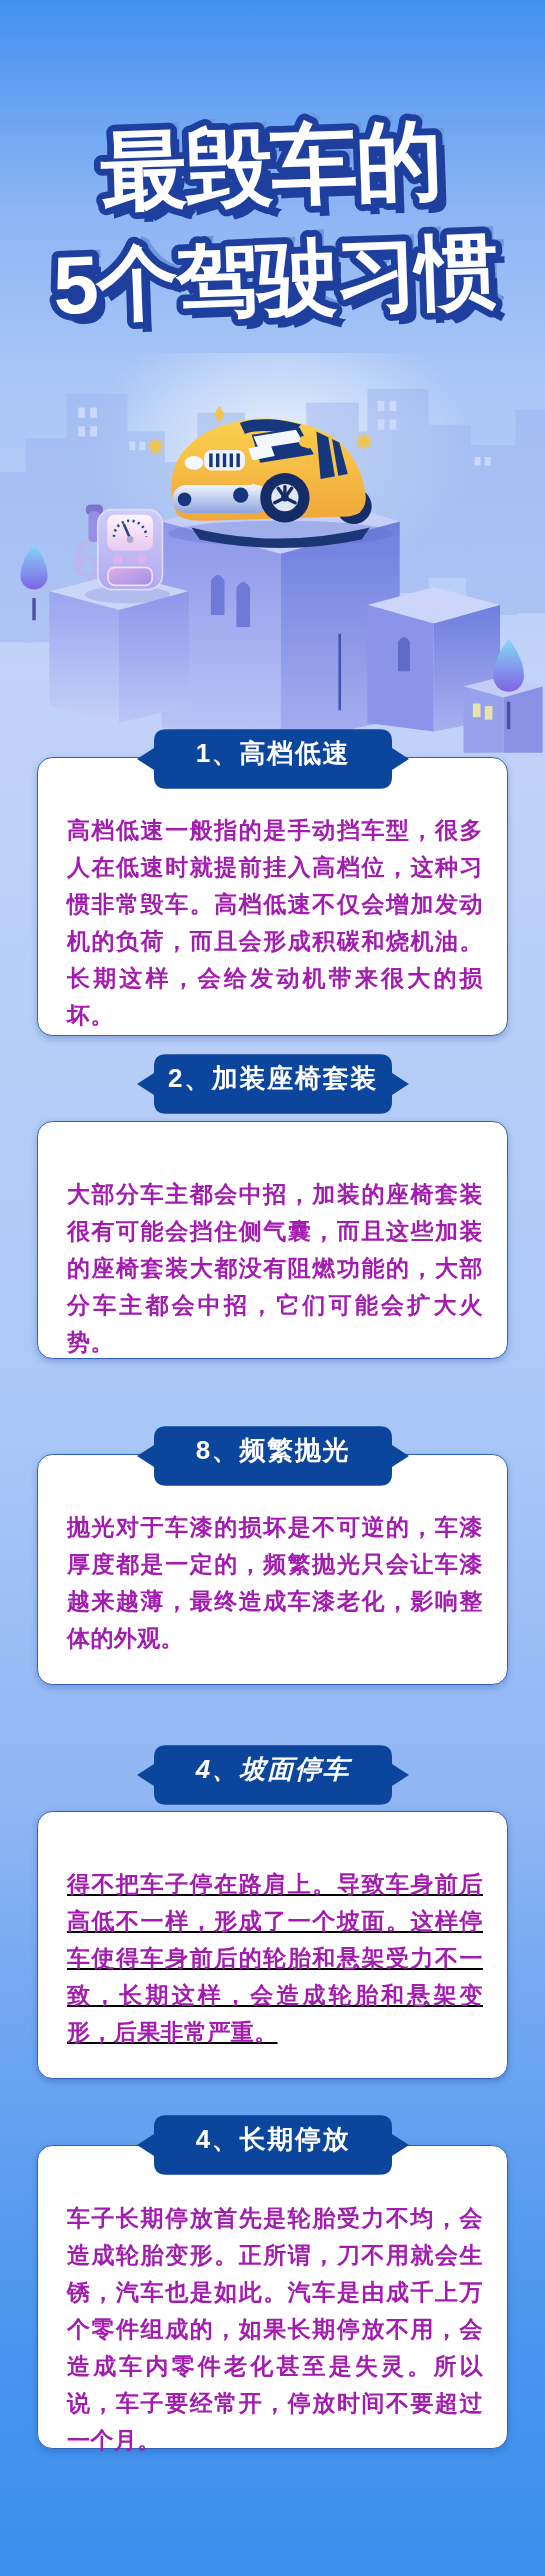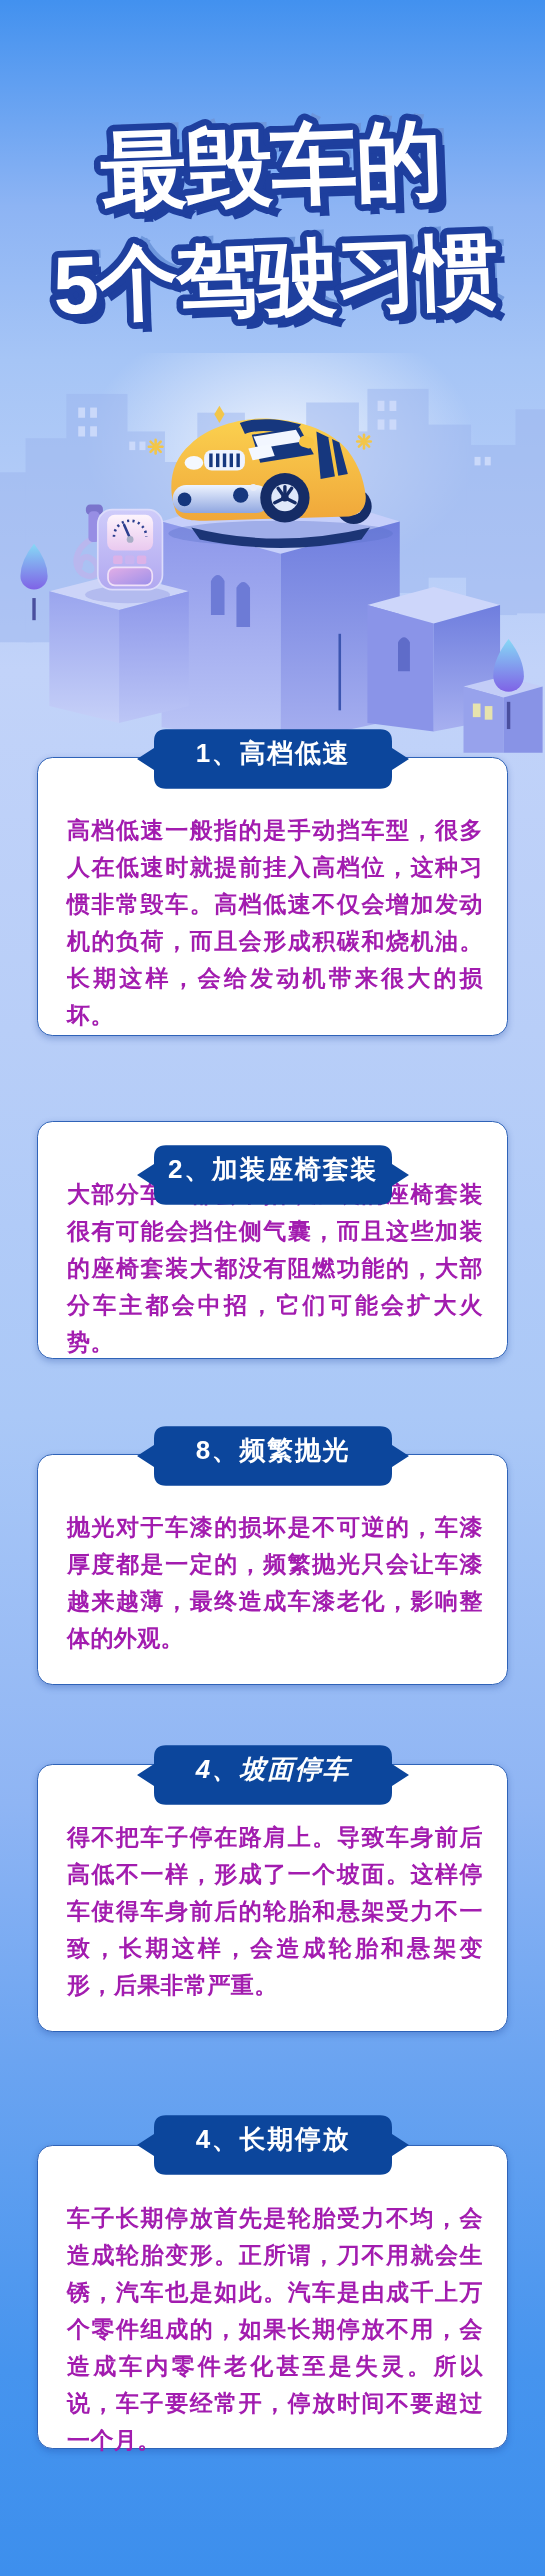--- a/index.html
+++ b/index.html
@@ -273,42 +273,42 @@
         <path d="M34,0 H286 Q300,0 300,14 V22 L320,35 L300,48 V56 Q300,70 286,70 H34 Q20,70 20,56 V48 L0,35 L20,22 V14 Q20,0 34,0 Z" fill="#0c469c"></path>
       </svg>
       <div class="badge-label">1、高档低速</div>
     </div>
   </div>
 
   <div class="section" style="top:0;">
     <div class="card" style="top:1121px;height:238px;">
       <div class="card-body">大部分车主都会中招，加装的座椅套装很有可能会挡住侧气囊，而且这些加装的座椅套装大都没有阻燃功能的，大部分车主都会中招，它们可能会扩大火势。</div>
     </div>
-    <div class="badge" style="top:1145px;">
+    <div class="badge" style="top:1054px;">
       <svg width="272" height="60" viewBox="0 0 320 70">
         <path d="M34,0 H286 Q300,0 300,14 V22 L320,35 L300,48 V56 Q300,70 286,70 H34 Q20,70 20,56 V48 L0,35 L20,22 V14 Q20,0 34,0 Z" fill="#0c469c"></path>
       </svg>
       <div class="badge-label">2、加装座椅套装</div>
     </div>
   </div>
 
   <div class="section" style="top:0;">
     <div class="card" style="top:1454px;height:231px;">
       <div class="card-body">抛光对于车漆的损坏是不可逆的，车漆厚度都是一定的，频繁抛光只会让车漆越来越薄，最终造成车漆老化，影响整体的外观。</div>
     </div>
     <div class="badge" style="top:1426px;">
       <svg width="272" height="60" viewBox="0 0 320 70">
         <path d="M34,0 H286 Q300,0 300,14 V22 L320,35 L300,48 V56 Q300,70 286,70 H34 Q20,70 20,56 V48 L0,35 L20,22 V14 Q20,0 34,0 Z" fill="#0c469c"></path>
       </svg>
       <div class="badge-label">8、频繁抛光</div>
     </div>
   </div>
 
   <div class="section" style="top:0;">
-    <div class="card" style="top:1764px;height:268px;">
+    <div class="card" style="top:1811px;height:268px;text-decoration:underline;">
       <div class="card-body">得不把车子停在路肩上。导致车身前后高低不一样，形成了一个坡面。这样停车使得车身前后的轮胎和悬架受力不一致，长期这样，会造成轮胎和悬架变形，后果非常严重。</div>
     </div>
     <div class="badge" style="top:1745px;font-style:italic;">
       <svg width="272" height="60" viewBox="0 0 320 70">
         <path d="M34,0 H286 Q300,0 300,14 V22 L320,35 L300,48 V56 Q300,70 286,70 H34 Q20,70 20,56 V48 L0,35 L20,22 V14 Q20,0 34,0 Z" fill="#0c469c"></path>
       </svg>
       <div class="badge-label">4、坡面停车</div>
     </div>
   </div>
 

